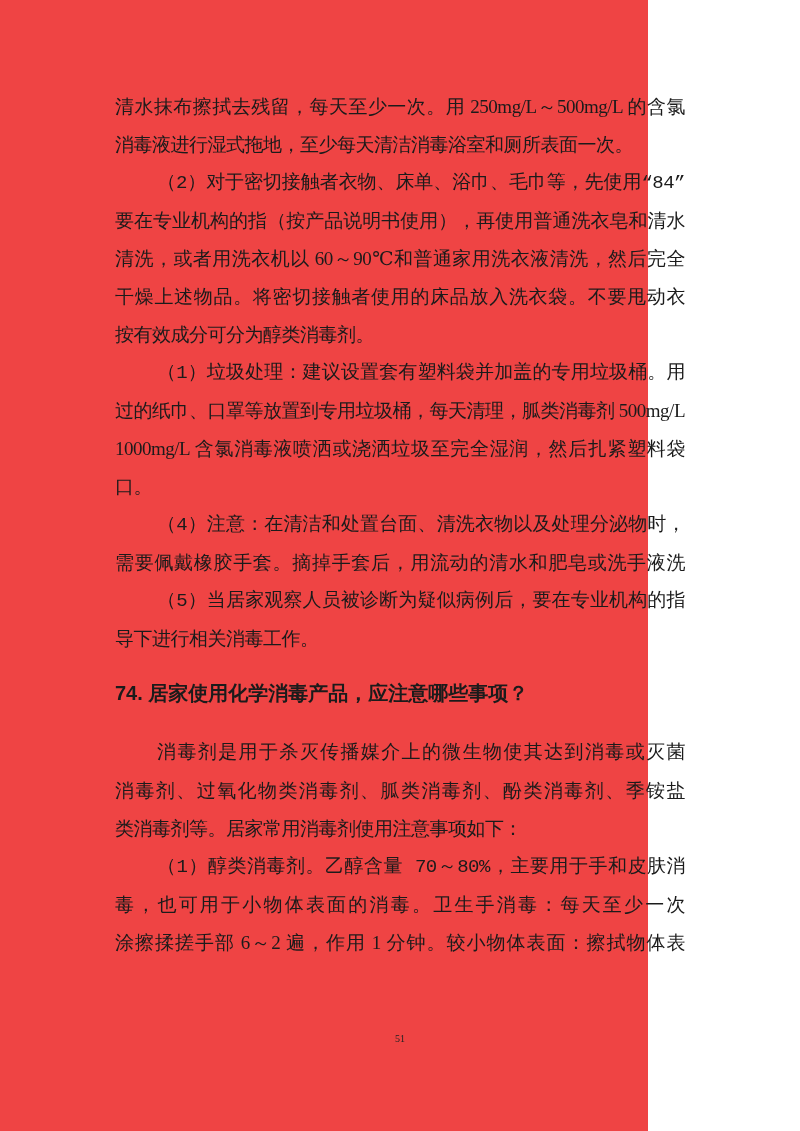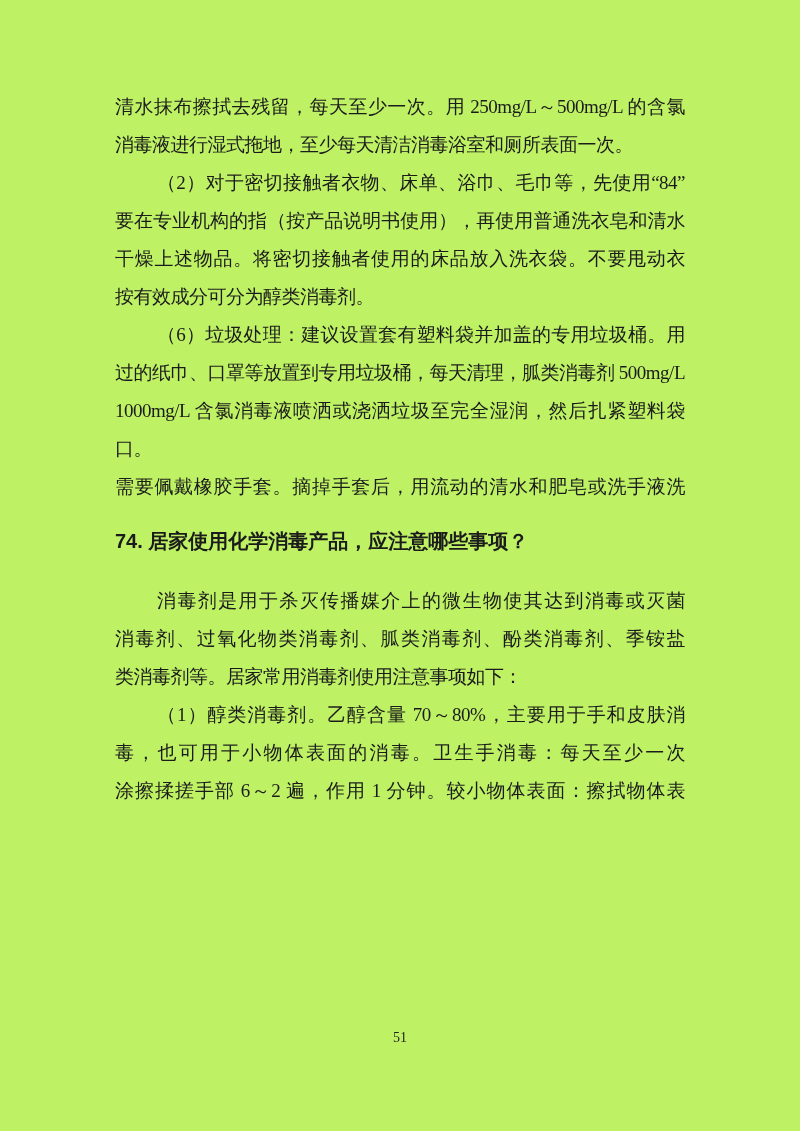--- a/index.html
+++ b/index.html
@@ -9,42 +9,42 @@
   }
   body {
     width: 800px;
     height: 1131px;
     font-family: "Liberation Serif", "DejaVu Serif", serif;
     color: #1b1b1b;
     overflow: hidden;
   }
   .page {
     position: relative;
-    width: 800px;
+    width: 648px;
     height: 1131px;
-    background: #bef264;
+    background: #ef4444;
   }
   .content {
     position: absolute;
     top: 88px;
     left: 115px;
     width: 570px;
   }
   .block { margin: 0; }
   .line {
     font-size: 19px;
     letter-spacing: -0.5px;
     height: 38px;
     line-height: 38px;
     text-align: justify;
     text-align-last: justify;
     overflow: hidden;
     white-space: normal;
   }
-  .line.indent { padding-left: 42px; }
+  .line.indent { padding-left: 42px; font-family: Liberation Mono, monospace; }
   .line.last { text-align-last: left; }
   .block.heading {
     margin-top: 16px;
     margin-bottom: 22px;
   }
   .block.heading .line {
     font-family: "Liberation Sans", "DejaVu Sans", sans-serif;
     font-weight: bold;
     font-size: 20px;
     letter-spacing: 0;
@@ -52,48 +52,54 @@
     text-align-last: left;
   }
   .footer {
     position: absolute;
     top: 1028px;
     left: 0;
     width: 800px;
     text-align: center;
   }
   .page-number {
-    font-size: 14px;
+    font-size: 10px;
     color: #222222;
     font-family: "Liberation Serif", "DejaVu Serif", serif;
   }
 </style>
 </head>
 <body>
 
 <div class="page">
   <main class="content" id="content">
       <div class="block paragraph">
         <div class="line">清水抹布擦拭去残留，每天至少一次。用 250mg/L～500mg/L 的含氯</div>
         <div class="line last">消毒液进行湿式拖地，至少每天清洁消毒浴室和厕所表面一次。</div>
       </div>
       <div class="block paragraph">
         <div class="line indent">（2）对于密切接触者衣物、床单、浴巾、毛巾等，先使用“84”</div>
         <div class="line">要在专业机构的指（按产品说明书使用），再使用普通洗衣皂和清水</div>
+        <div class="line">清洗，或者用洗衣机以 60～90℃和普通家用洗衣液清洗，然后完全</div>
         <div class="line">干燥上述物品。将密切接触者使用的床品放入洗衣袋。不要甩动衣物，</div>
         <div class="line last">按有效成分可分为醇类消毒剂。</div>
       </div>
       <div class="block paragraph">
-        <div class="line indent">（6）垃圾处理：建议设置套有塑料袋并加盖的专用垃圾桶。用</div>
+        <div class="line indent">（1）垃圾处理：建议设置套有塑料袋并加盖的专用垃圾桶。用</div>
         <div class="line">过的纸巾、口罩等放置到专用垃圾桶，每天清理，胍类消毒剂 500mg/L～</div>
         <div class="line">1000mg/L 含氯消毒液喷洒或浇洒垃圾至完全湿润，然后扎紧塑料袋</div>
         <div class="line last">口。</div>
       </div>
       <div class="block paragraph">
+        <div class="line indent">（4）注意：在清洁和处置台面、清洗衣物以及处理分泌物时，</div>
         <div class="line">需要佩戴橡胶手套。摘掉手套后，用流动的清水和肥皂或洗手液洗手。</div>
+      </div>
+      <div class="block paragraph">
+        <div class="line indent">（5）当居家观察人员被诊断为疑似病例后，要在专业机构的指</div>
+        <div class="line last">导下进行相关消毒工作。</div>
       </div>
       <div class="block heading">
         <div class="line last">74. 居家使用化学消毒产品，应注意哪些事项？</div>
       </div>
       <div class="block paragraph">
         <div class="line indent">消毒剂是用于杀灭传播媒介上的微生物使其达到消毒或灭菌</div>
         <div class="line">消毒剂、过氧化物类消毒剂、胍类消毒剂、酚类消毒剂、季铵盐</div>
         <div class="line last">类消毒剂等。居家常用消毒剂使用注意事项如下：</div>
       </div>
       <div class="block paragraph">

